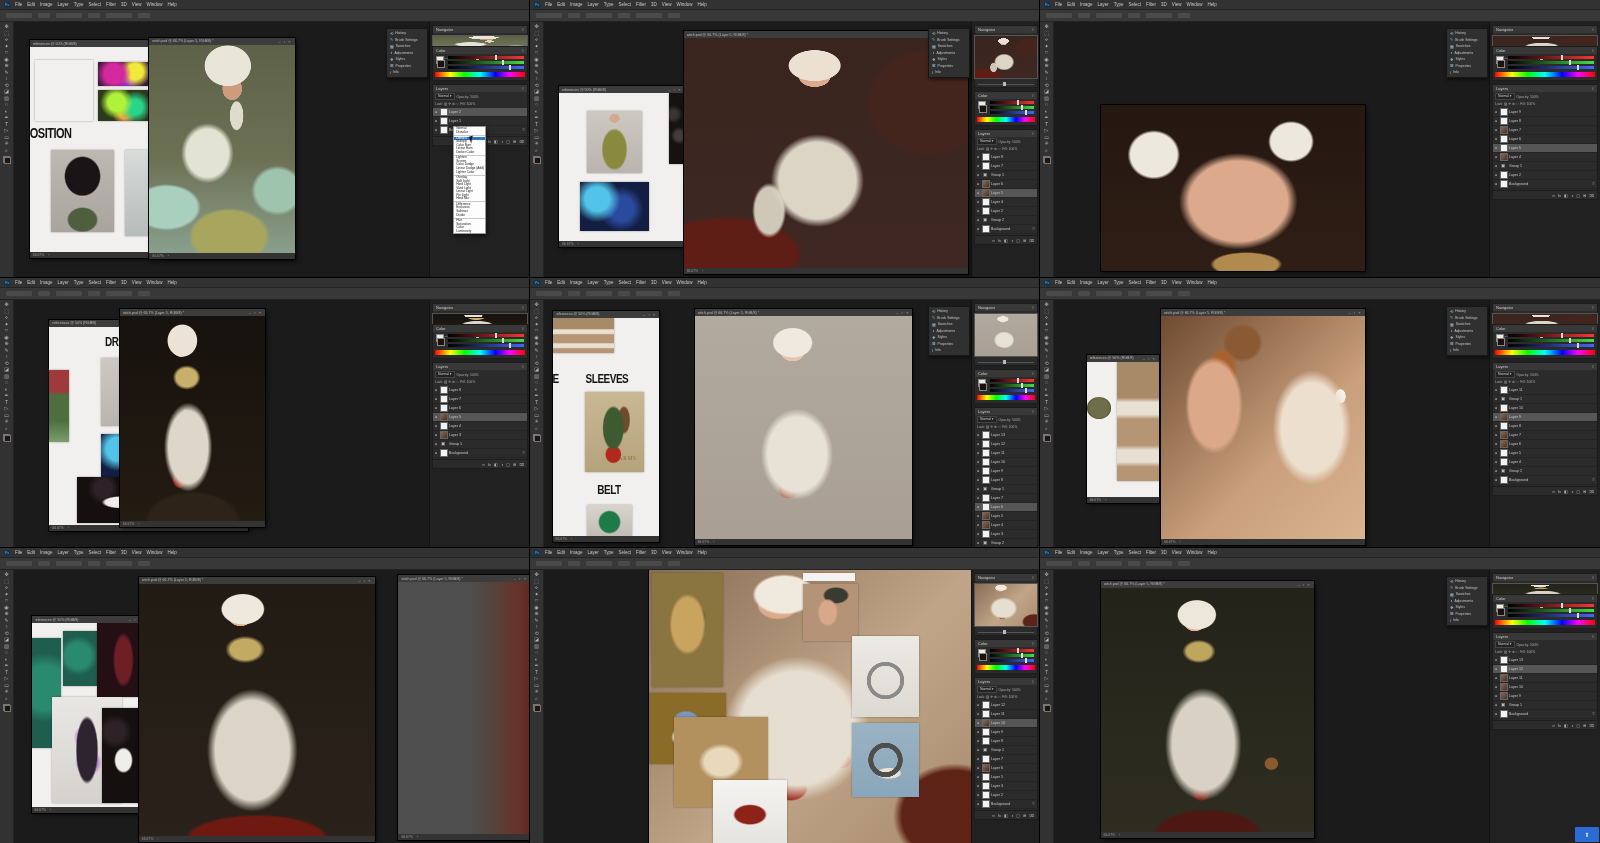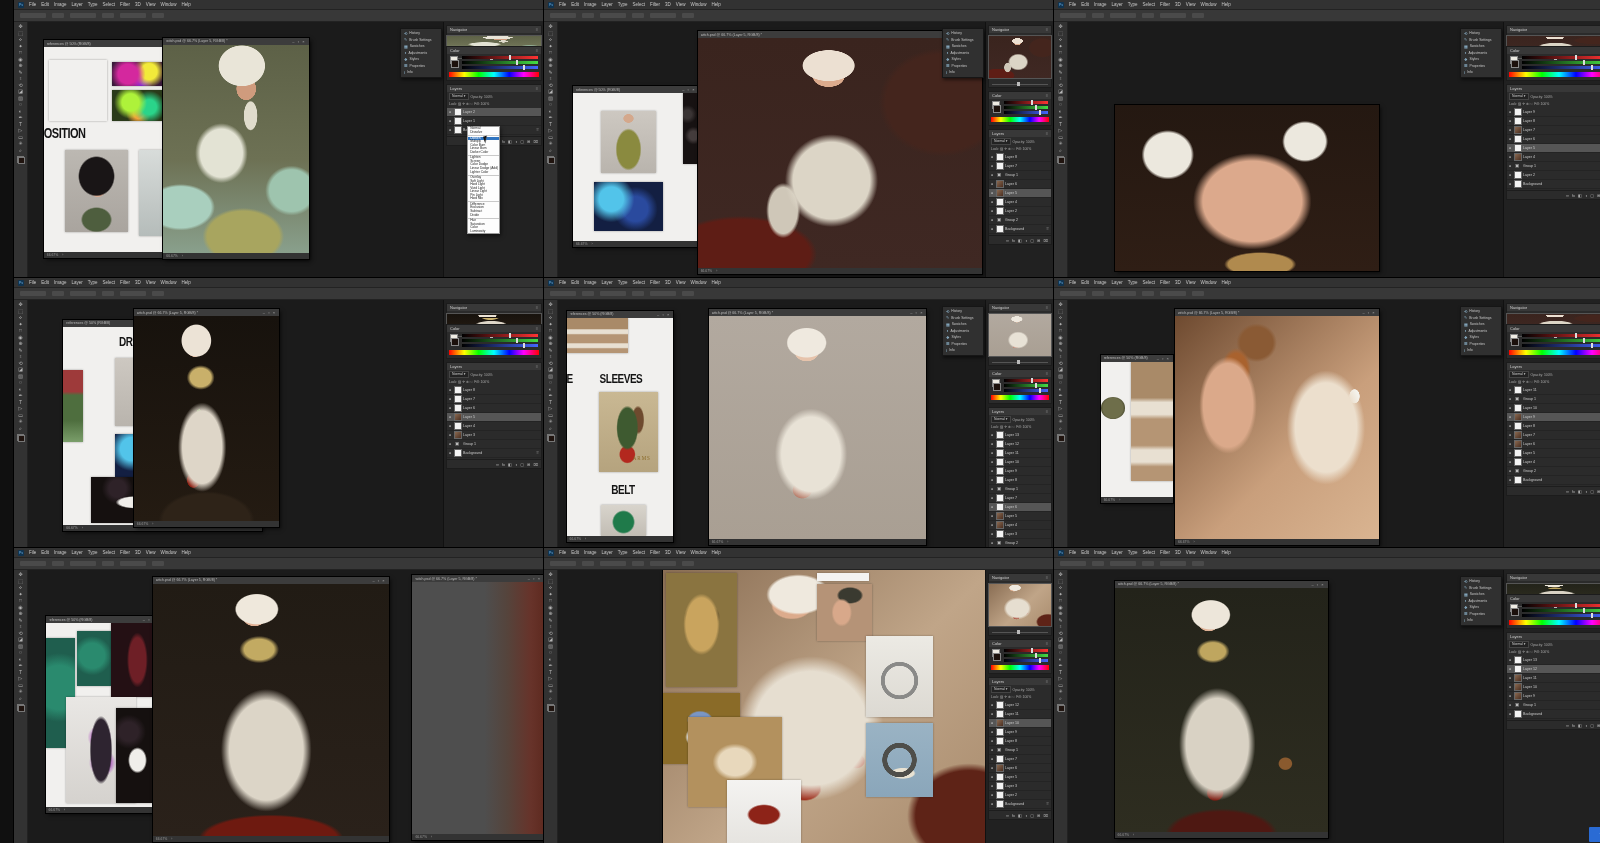--- a/index.html
+++ b/index.html
@@ -1,17 +1,17 @@
 <!DOCTYPE html>
 <html><head>
 <meta charset="utf-8">
 <style>
   html,body{margin:0;padding:0;background:#101010;}
   body{width:1600px;height:843px;overflow:hidden;font-family:"Liberation Sans",sans-serif;-webkit-font-smoothing:none;}
-  #grid{display:grid;grid-template-columns:530px 510px 560px;grid-template-rows:278px 270px 295px;width:1586px;height:843px;margin-left:14px;}
+  #grid{display:grid;grid-template-columns:530px 510px 560px;grid-template-rows:278px 270px 295px;width:1586px;height:843px;}
   .cell{position:relative;overflow:hidden;background:#161616;display:flex;flex-direction:column;outline:1px solid #000;}
   
   .menubar{height:9px;background:#323232;display:flex;align-items:center;gap:5px;padding:0 4px;flex:0 0 auto;border-bottom:1px solid #232323;}
   .appdot{width:6px;height:6px;background:#10334f;color:#6fb3e8;font-size:3.5px;line-height:6px;text-align:center;border-radius:1px;}
   .menuitem{font-size:4.5px;color:#c9c9c9;white-space:nowrap;}
   .optionsbar{height:11px;background:#383838;border-bottom:1px solid #222;display:flex;align-items:center;gap:6px;padding:0 6px;flex:0 0 auto;}
   .optseg{width:26px;height:5px;background:#4a4a4a;border-radius:1px;}
   .optseg.sm{width:12px;}
   .cellbody{flex:1;display:flex;min-height:0;}
   .toolbar{width:13px;background:#323232;border-right:1px solid #222;display:flex;flex-direction:column;align-items:center;padding-top:2px;gap:1px;flex:0 0 auto;}

